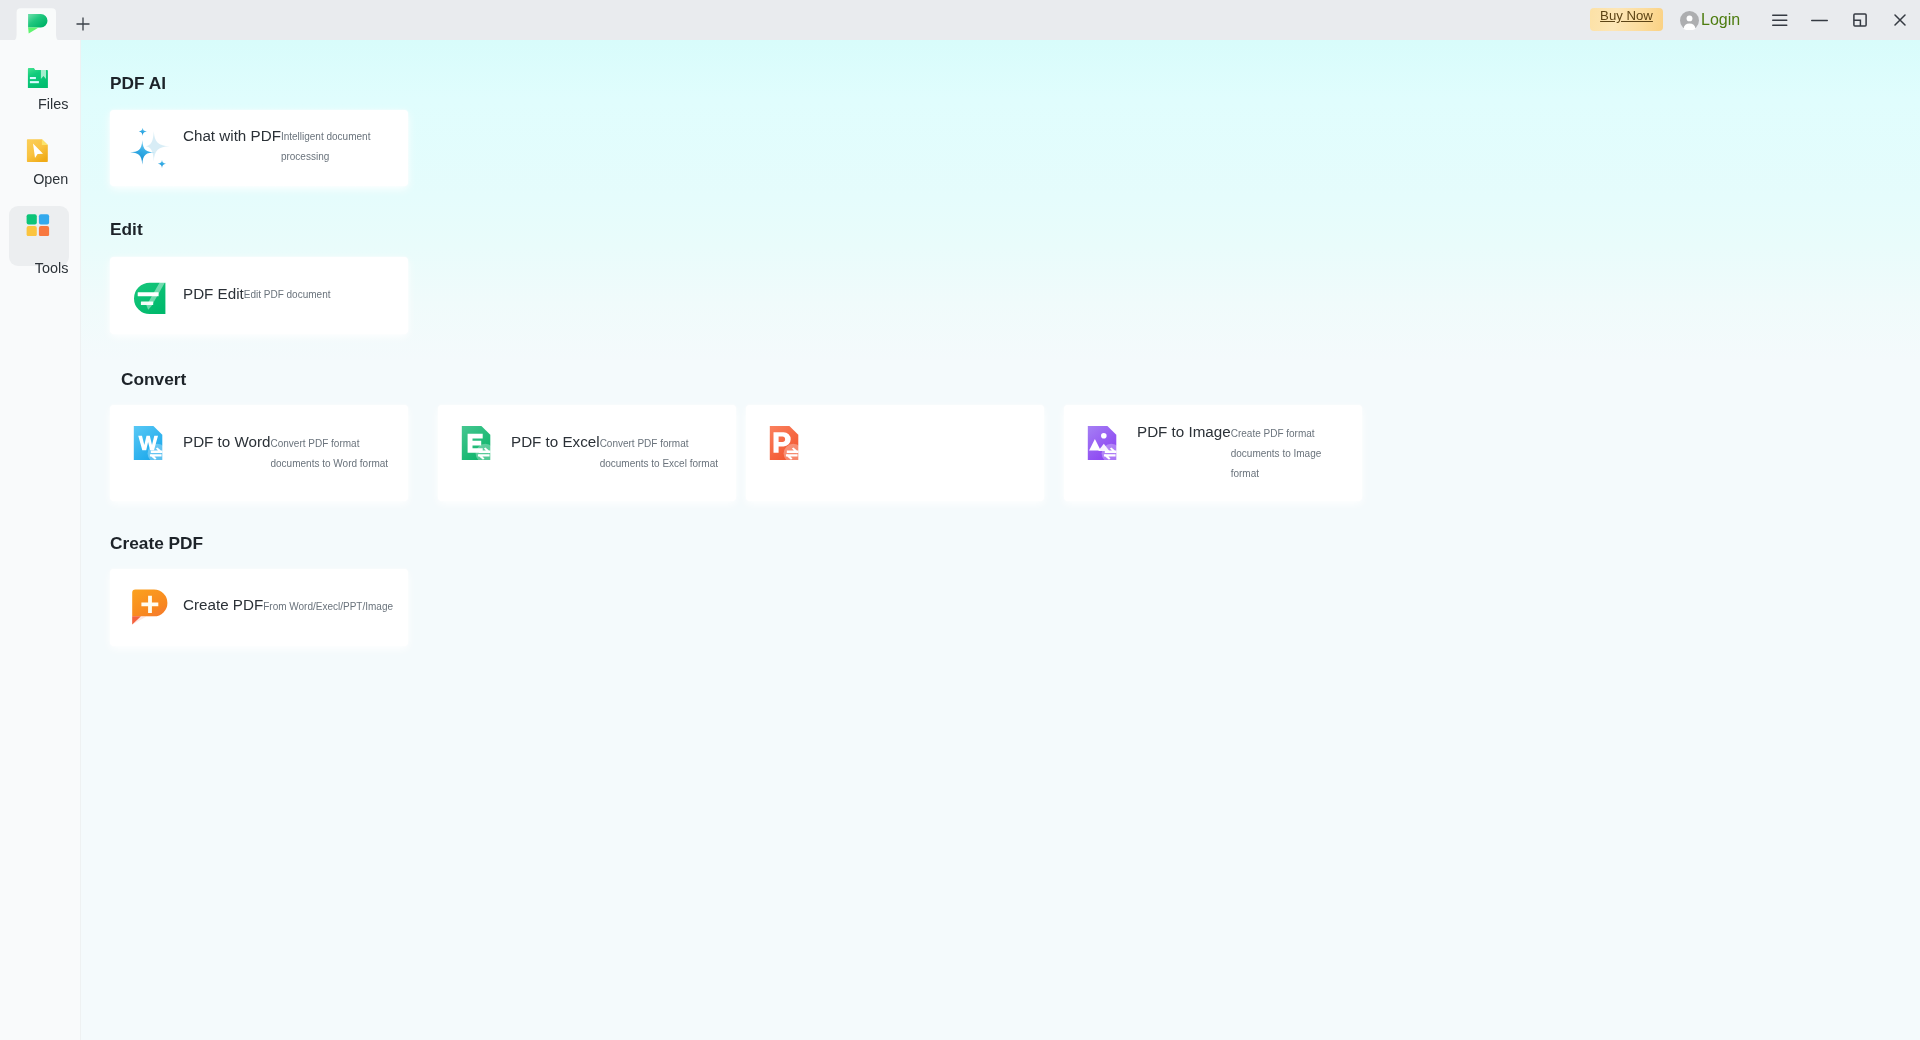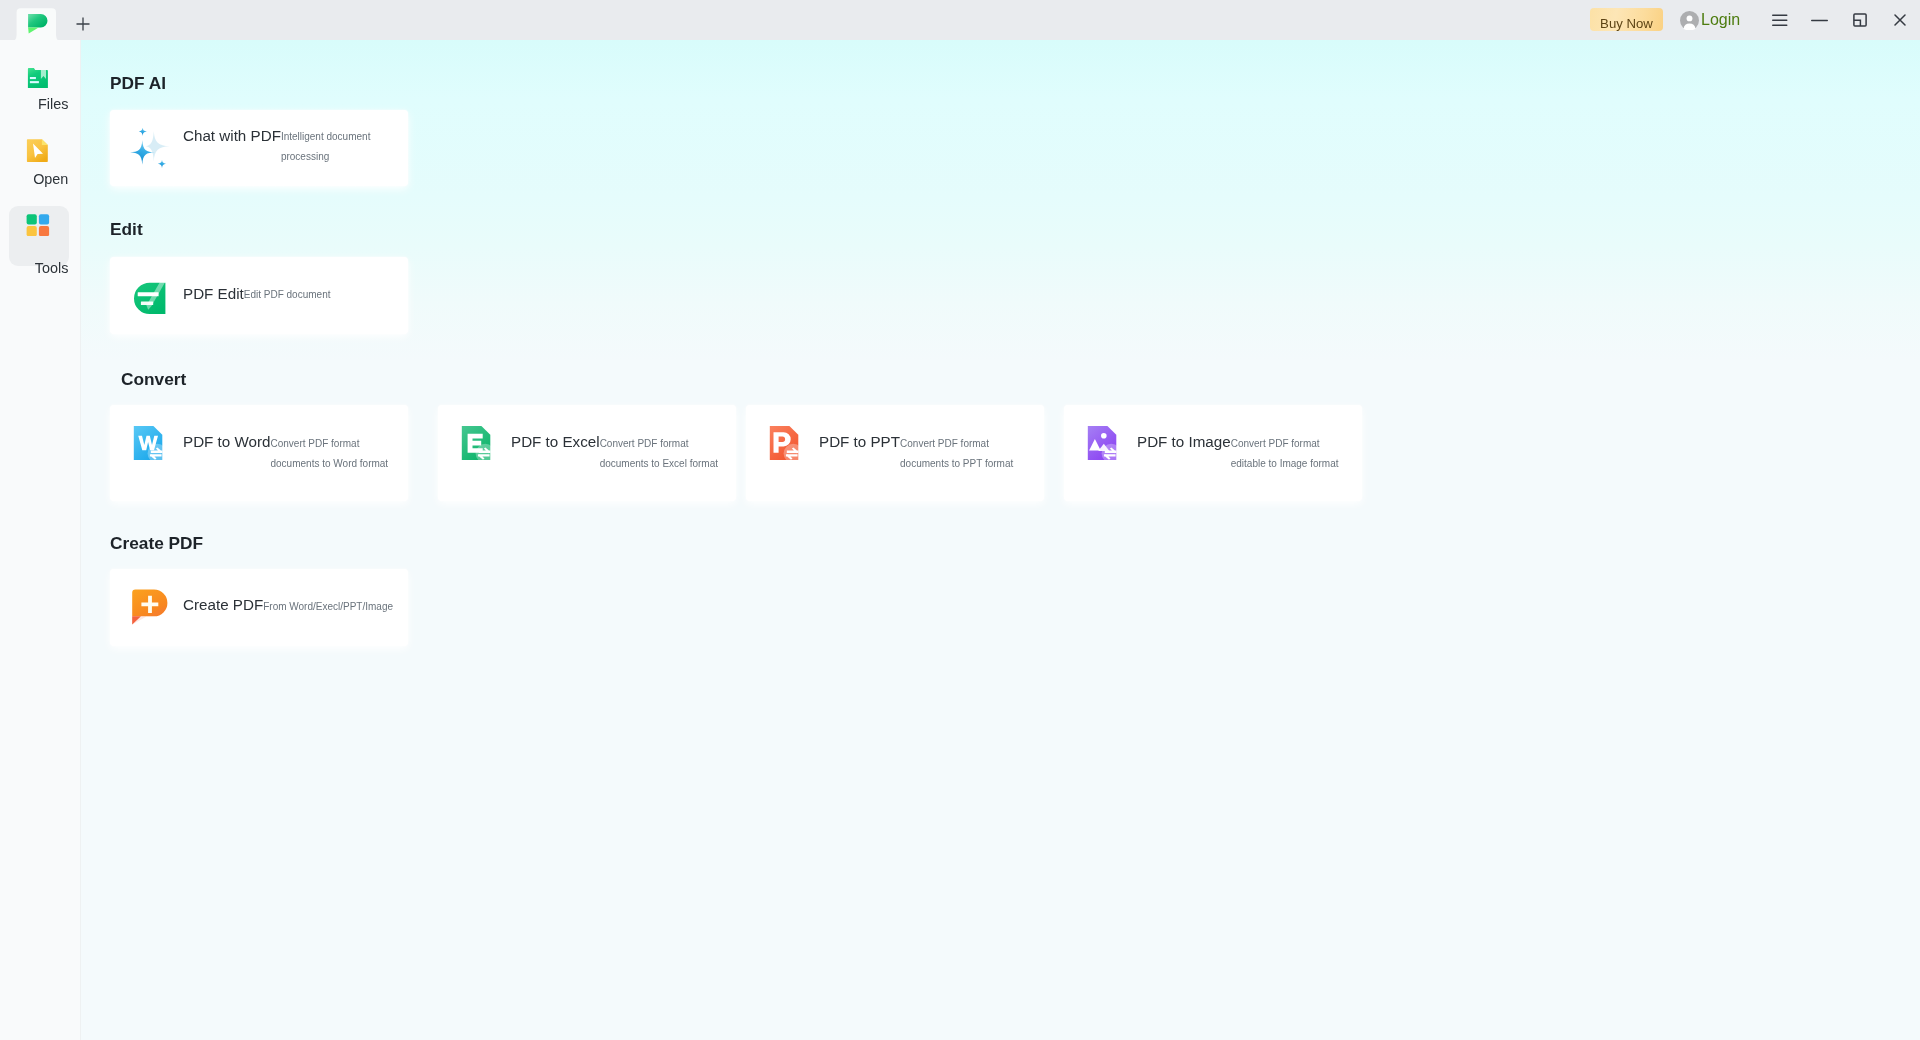--- a/index.html
+++ b/index.html
@@ -25,22 +25,22 @@
     width: 27px; height: 27px;
     display: flex; align-items: center; justify-content: center;
     cursor: pointer;
   }
   .buynow {
     position: absolute; left: 1590px; top: 8px;
     height: 23px; width: 73px;
     border-radius: 4px;
     background: linear-gradient(102deg, #fce1a6 0%, #fde6b6 35%, #fcdc9c 72%, #fad183 100%);
     color: #5d4415; font-size: 13.2px;
-    display: flex; align-items: flex-end; justify-content: center;
-    cursor: pointer; white-space: nowrap;
+    display: flex; align-items: flex-start; justify-content: center;
+    cursor: pointer; white-space: nowrap; text-decoration: underline;
   }
   .login {
     position: absolute; left: 1680px; top: 10px; height: 20px;
     display: flex; align-items: center; cursor: pointer;
   }
   .login-label { font-size: 16px; color: #4d7c0f; margin-left: 2px; line-height: 20px; }
   .winbtn {
     position: absolute; top: 0; height: 40px;
     display: flex; align-items: center; justify-content: center; cursor: pointer;
   }
@@ -297,24 +297,20 @@
       </linearGradient>
         </defs>
       <path d="M3.8 1.0 h19.6 l8.9 8.7 v25.2 h-28.5 z" fill="url(#pp1)"></path>
       <path d="M7.5 7.2 H17.6 a7.1 7.1 0 0 1 0 14.2 H12.6 V27.8 H7.5 Z M12.6 11.6 V17.0 H16.4 a2.7 2.7 0 0 0 0 -5.4 Z" fill="#ffffff"></path>
       <g>
         <circle cx="27.3" cy="28.5" r="9.7" fill="#ffffff" opacity="0.30"></circle>
         <path d="M20.8 25.6 H32.5 V27.9 H20.8 Z M27.4 22.4 L32.7 27.0 L30.6 28.3 L25.9 23.6 Z" fill="#ffffff"></path>
         <path d="M19.9 29.3 H31.6 V31.6 H19.9 Z M25.0 34.8 L19.7 30.2 L21.8 28.9 L26.5 33.6 Z" fill="#ffffff"></path>
       </g>
     </svg>
-    <div class="card-text" style="margin-left:13px; width:214px">
-      <div class="card-title">PDF to PPT</div>
-      <div class="card-desc">Convert PDF format documents to PPT format</div>
-    </div>
   </div>
   <div class="card tall" style="left:983px; top:364.5px; width:298px; height:96px; padding-left:20px">
     <svg class="card-icon" width="40" height="40" viewBox="0 0 40 40">
       <defs>
           <linearGradient id="im1" x1="0.1" y1="0" x2="0.8" y2="1">
         <stop offset="0" stop-color="#a47df4"></stop>
             <stop offset="1" stop-color="#8a3ff2"></stop>
       </linearGradient>
         </defs>
       <path d="M3.8 1.0 h19.6 l8.9 8.7 v25.2 h-28.5 z" fill="url(#im1)"></path>
@@ -322,21 +318,21 @@
       <path d="M5.1 25.6 L10.9 14.0 L16.7 25.6 Z" fill="#ffffff"></path>
       <path d="M14.2 26.0 L19.8 18.7 L25.4 26.0 Z" fill="#ffffff" opacity="0.92"></path>
       <g>
         <circle cx="27.3" cy="28.5" r="9.7" fill="#ffffff" opacity="0.30"></circle>
         <path d="M20.8 25.6 H32.5 V27.9 H20.8 Z M27.4 22.4 L32.7 27.0 L30.6 28.3 L25.9 23.6 Z" fill="#ffffff"></path>
         <path d="M19.9 29.3 H31.6 V31.6 H19.9 Z M25.0 34.8 L19.7 30.2 L21.8 28.9 L26.5 33.6 Z" fill="#ffffff"></path>
       </g>
     </svg>
     <div class="card-text" style="margin-left:13px; width:214px">
       <div class="card-title">PDF to Image</div>
-      <div class="card-desc">Convert PDF format editable to Image format</div>
+      <div class="card-desc">Create PDF format documents to Image format</div>
     </div>
   </div>
 
   <div class="section-title" style="left:29px; top:492.5px">Create PDF</div>
   <div class="card" style="left:29px; top:529px; width:298px; height:76.5px; padding-left:20px">
     <svg class="card-icon" width="40" height="40" viewBox="0 0 40 40">
       <defs>
           <linearGradient id="cp1" x1="0" y1="0" x2="0.7" y2="1">
         <stop offset="0" stop-color="#fba21f"></stop>
             <stop offset="1" stop-color="#f78021"></stop>

